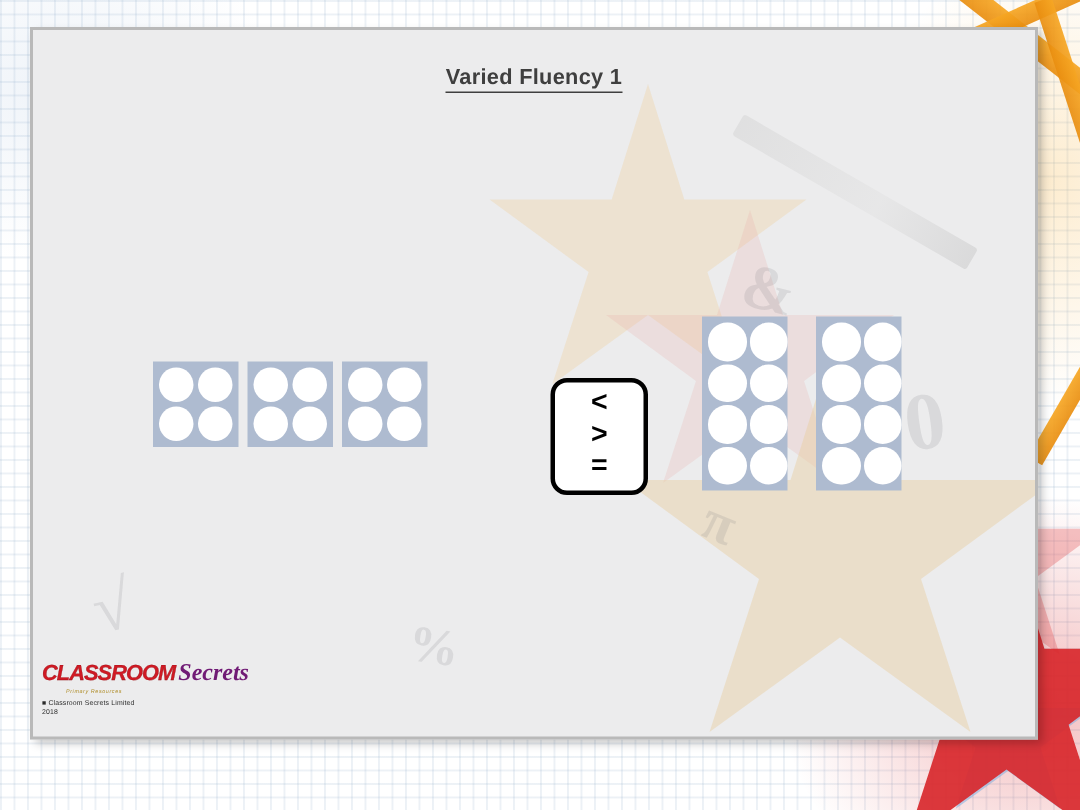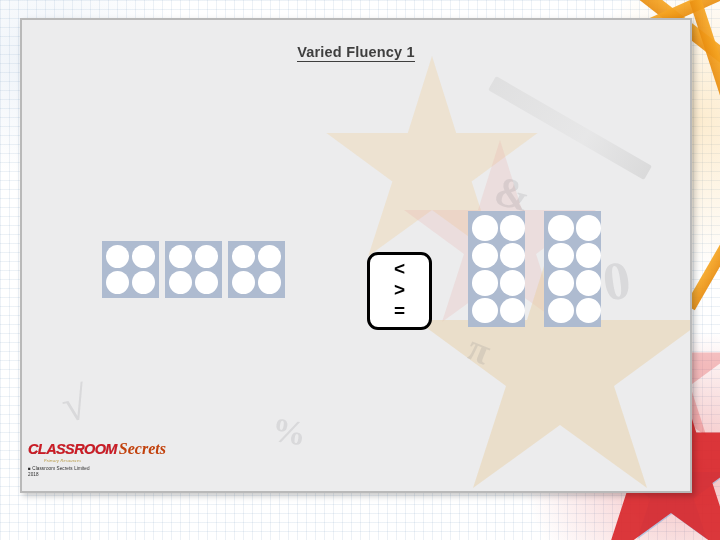--- a/index.html
+++ b/index.html
@@ -194,21 +194,21 @@
     letter-spacing: -0.6px;
     color: #cf1a24;
     line-height: 1;
     -webkit-text-stroke: 0.2px #8e0f16;
   }
   .logo-secrets {
     font-family: "Liberation Serif", serif;
     font-style: italic;
     font-weight: bold;
     font-size: 16px;
-    color: #c2410c;
+    color: #701a75;
     line-height: 1;
     margin-left: 2px;
     margin-bottom: 1px;
   }
   .logo-tag {
     font-size: 3.6px;
     color: #b08e2a;
     font-style: italic;
     letter-spacing: .4px;
     margin-top: 1px;

